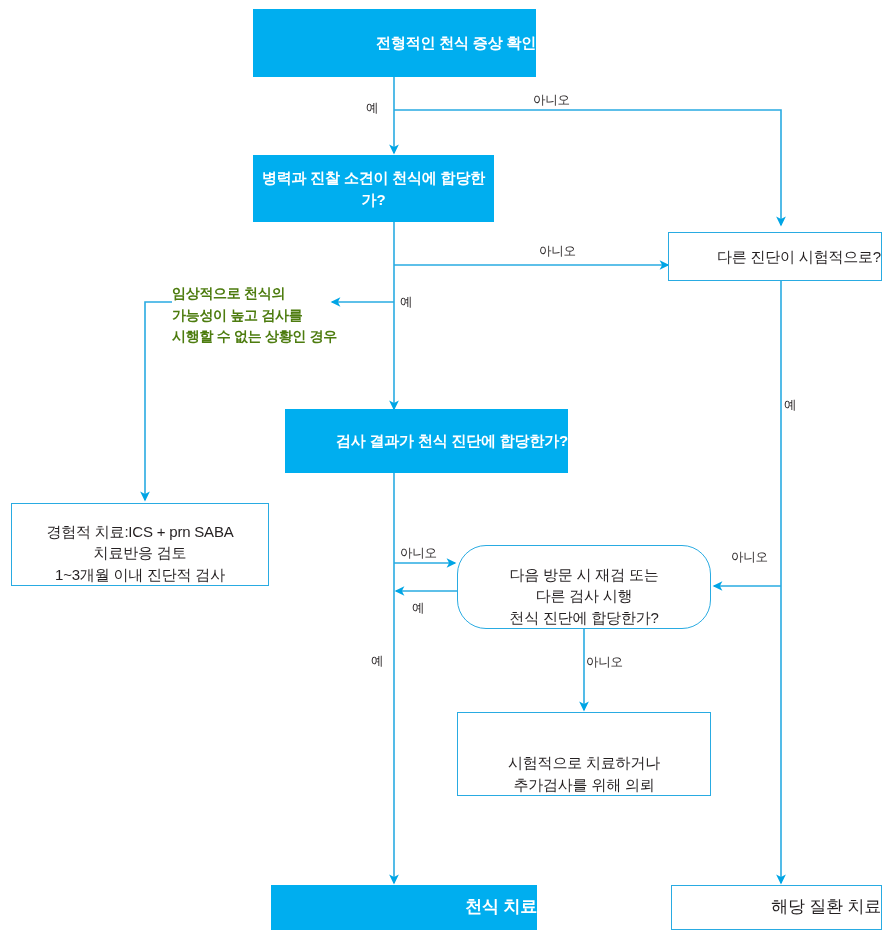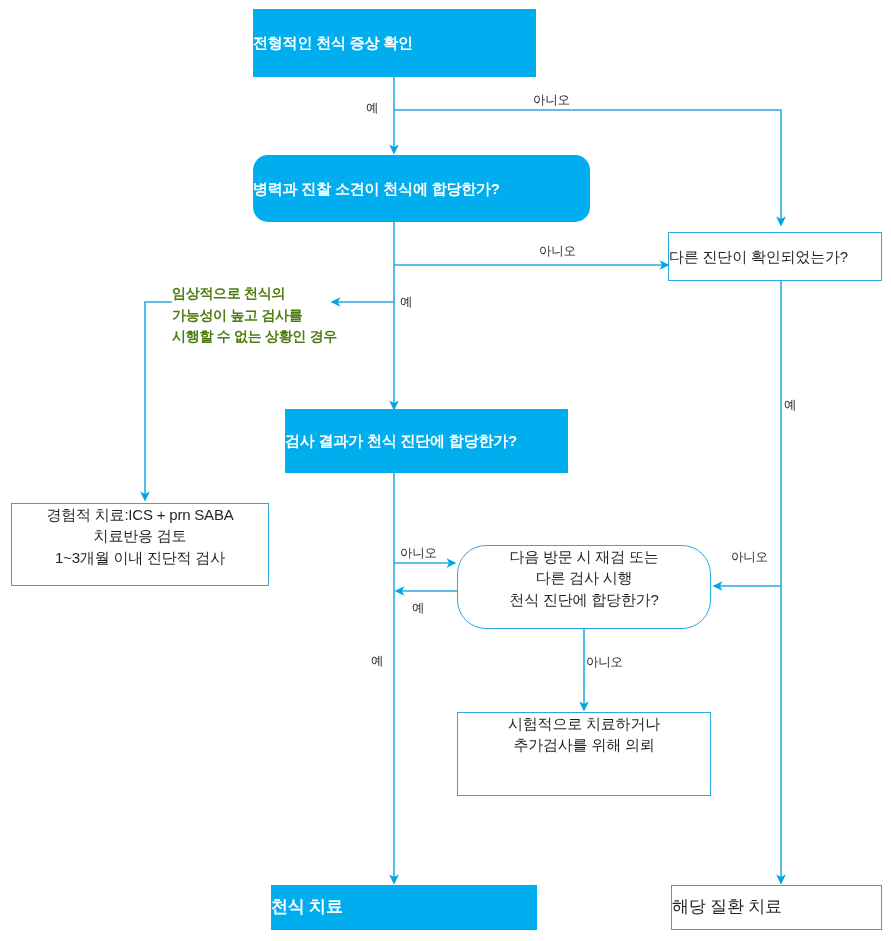--- a/index.html
+++ b/index.html
@@ -19,21 +19,21 @@
     position:absolute;
     left:0; top:0;
     width:891px; height:941px;
     pointer-events:none;
   }
   .node{
     position:absolute;
     box-sizing:border-box;
     display:flex;
     align-items:center;
-    justify-content:flex-start;
+    justify-content:flex-end;
     text-align:center;
     line-height:1.42;
   }
   .node.filled{
     background:#00AEEF;
     color:#ffffff;
     font-weight:bold;
     font-size:15px;
     letter-spacing:-0.2px;
   }
@@ -102,26 +102,26 @@
       <path d="M457,591 L396,591" marker-end="url(#arrow)"></path>
 
       <path d="M584,629 L584,710" marker-end="url(#arrow)"></path>
     </g>
   </svg>
 
   <div class="node filled" style="left:253px; top:9px; width:283px; height:68px;">
     <span class="lines">전형적인 천식 증상 확인</span>
   </div>
 
-  <div class="node filled" style="left:253px; top:155px; width:337px; height:67px;border-radius:15px;">
+  <div class="node filled" style="left:253px; top:155px; width:241px; height:67px;">
     <span class="lines">병력과 진찰 소견이 천식에 합당한가?</span>
   </div>
 
   <div class="node outlined" style="left:668px; top:232px; width:214px; height:49px;">
-    <span class="lines">다른 진단이 확인되었는가?</span>
+    <span class="lines">다른 진단이 시험적으로?</span>
   </div>
 
   <div class="node filled" style="left:253px; top:409px; width:283px; height:64px;margin-left:32px;">
     <span class="lines">검사 결과가 천식 진단에 합당한가?</span>
   </div>
 
   <div class="node outlined" style="left:11px; top:503px; width:258px; height:83px; flex-direction:column;">
     <span>경험적 치료:ICS + prn SABA</span>
     <span>치료반응 검토</span>
     <span>1~3개월 이내 진단적 검사</span>

